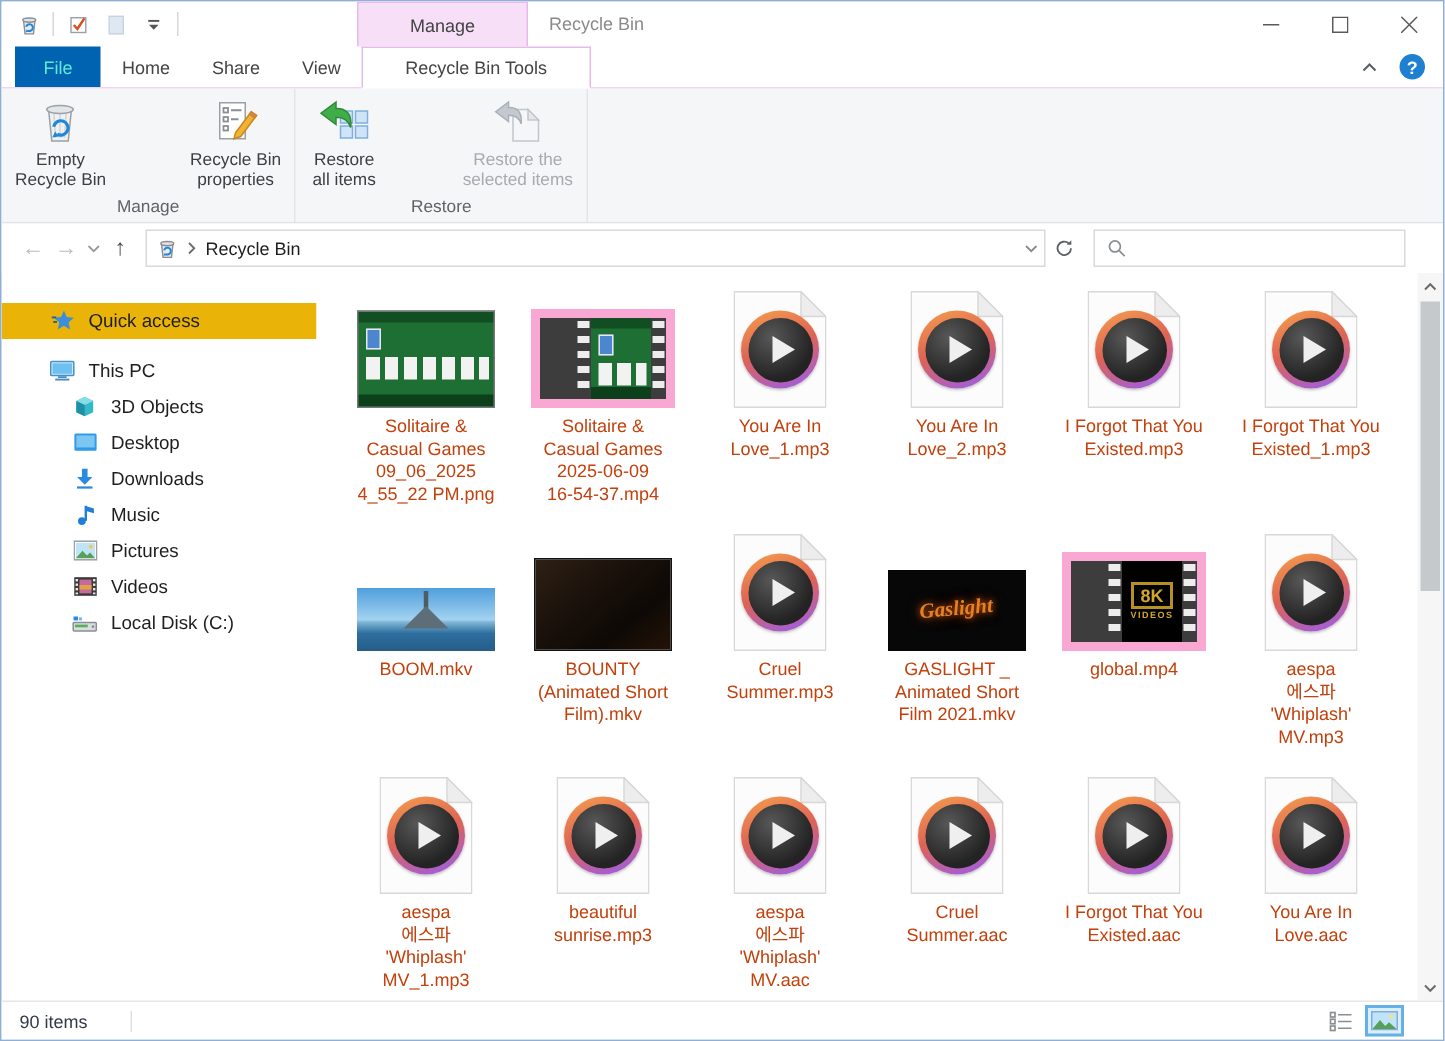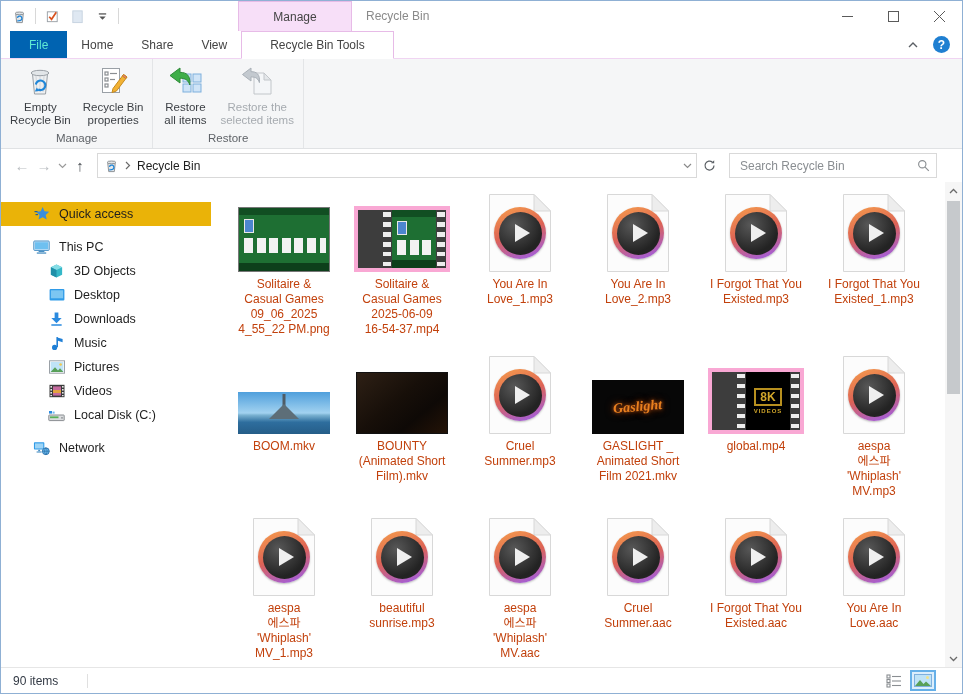--- a/index.html
+++ b/index.html
@@ -40,21 +40,21 @@
   }
   .tabrow-right { margin-left:auto; display:flex; align-items:center; gap:14px; padding-right:12px; }
   .help-circle {
     width:17px; height:17px; border-radius:50%; background:#1f7fd1; color:#fff;
     font-size:12px; font-weight:bold; display:flex; align-items:center; justify-content:center;
   }
 
   
   .ribbon { height:90px; background:#f5f6f7; border-bottom:1px solid #e0e2e4; display:flex; }
   .ribbon-group { display:flex; flex-direction:column; border-right:1px solid #e3e5e7; padding:2px 3px 0 3px; }
-  .rg-buttons { display:flex; flex:1; align-items:flex-start; }
+  .rg-buttons { display:flex; flex:1; align-items:flex-start;gap:44px; }
   .ribbon-btn { display:flex; flex-direction:column; align-items:center; padding:3px 6px 1px 6px; min-width:58px; }
   .ribbon-btn .r-icon { width:34px; height:34px; display:flex; align-items:center; justify-content:center; }
   .ribbon-btn .r-label { margin-top:3px; font-size:11.5px; line-height:13px; text-align:center; color:#3b3f44; white-space:nowrap; }
   .ribbon-btn.disabled .r-label { color:#a6abb0; }
   .rg-caption { text-align:center; font-size:11.5px; color:#5f6368; padding:3px 6px 4px 6px; }
 
   
   .navbar { height:33px; display:flex; align-items:center; background:#fff; padding-left:10px; }
   .nav-btn { width:22px; height:24px; display:flex; align-items:center; justify-content:center; font-size:15px; }
   .nav-btn.dim { color:#b9bdc1; }
@@ -112,21 +112,21 @@
   }
 
   
   .sol-img { position:relative; width:92px; height:65px; background:#1e6f33; border:1px solid #777; overflow:hidden; display:inline-block; }
   .sol-top { position:absolute; top:0; left:0; right:0; height:7px; background:#114e22; }
   .sol-deck { position:absolute; top:11px; left:5px; width:10px; height:14px; background:#4c86cf; border:1px solid #e8e8e8; }
   .sol-cards { position:absolute; top:30px; left:5px; right:3px; height:15px;
     background:repeating-linear-gradient(90deg,#f2f2f2 0 9px, rgba(0,0,0,0) 9px 12.6px); }
   .sol-bottom { position:absolute; bottom:0; left:0; right:0; height:8px; background:#0d3f1b; }
 
-  .film { display:inline-flex; width:96px; height:66px; background:#3d3d3d; border:4px solid #f9a8d4;padding-left:24px; }
+  .film { display:inline-flex; width:96px; height:66px; background:#3d3d3d; border:6px solid #f9a8d4;padding-left:24px; }
   .film-holes { width:8px; margin:2px 1px; flex:none;
     background:repeating-linear-gradient(180deg,#ededed 0 4.5px,#3d3d3d 4.5px 10px); }
   .film-center { flex:1; position:relative; overflow:hidden; background:#1e6f33; }
   .film-center.black { background:#000; display:flex; flex-direction:column; align-items:center; justify-content:center; gap:2px; }
   .k8box { border:2px solid #b8901f; color:#d1a62a; font-weight:bold; font-size:12px; line-height:14px; padding:0 4px; }
   .k8videos { color:#d1a62a; font-weight:bold; font-size:6px; letter-spacing:1px; }
 
   .boom { position:relative; width:92px; height:42px; overflow:hidden; display:inline-block;
     background:linear-gradient(180deg,#4f9fdc 0%,#a2d2f0 50%,#7ab2d2 55%,#2e6e9e 72%,#255d88 100%); }
   .boom-isle { position:absolute; left:50%; bottom:15px; transform:translateX(-50%);
@@ -330,21 +330,20 @@
           </svg>
       </span>
     </div>
     <div class="refresh-btn">
       <svg width="13" height="13" viewBox="0 0 16 16">
           <path d="M13.5 8 A5.5 5.5 0 1 1 11.6 3.9" fill="none" stroke="#5a5f64" stroke-width="1.5"></path>
           <path d="M13.8 1.5 L13.8 5.2 L10.1 5.2 Z" fill="#5a5f64"></path>
         </svg>
     </div>
     <div class="search-box">
-      <input type="text" placeholder="Search Recycle Bin" style="">
       <svg width="13" height="13" viewBox="0 0 16 16" fill="none" stroke="#8a8e92" stroke-width="1.4">
           <circle cx="6.5" cy="6.5" r="4.5"></circle>
           <path d="M10 10 L14.5 14.5"></path>
         </svg>
     </div>
   </div>
 
   <div class="main">
     <div class="sidebar" id="sidebar">
         <div class="side-item selected">
@@ -441,33 +440,20 @@
           <span class="s-icon">
             <svg width="17" height="16" viewBox="0 0 17 16">
               <rect x="1" y="4" width="3" height="2.6" fill="#2a8adf"></rect>
               <rect x="4.6" y="4.6" width="2" height="2" fill="#6db8ef"></rect>
               <rect x="0.8" y="8" width="15.4" height="5.6" rx="0.6" fill="#dadcde" stroke="#8a8e92"></rect>
               <rect x="2" y="9.4" width="8.5" height="1.8" fill="#58b058"></rect>
               <circle cx="14" cy="10.8" r="0.9" fill="#8a8e92"></circle>
             </svg>
           </span>
           <span class="s-label">Local Disk (C:)</span>
-        </div>
-        <div class="side-item gap">
-          <span class="s-icon">
-            <svg width="18" height="15" viewBox="0 0 18 15">
-              <rect x="1" y="1" width="11" height="7.6" rx="0.8" fill="#2f9be8"></rect>
-              <rect x="2.1" y="2.1" width="8.8" height="5.4" fill="#9ed4f5"></rect>
-              <rect x="5.5" y="8.8" width="2" height="1.6" fill="#4a90c4"></rect>
-              <rect x="3.8" y="10.6" width="5.4" height="1.2" fill="#4a90c4"></rect>
-              <circle cx="13.6" cy="10.4" r="3.6" fill="#6dbcf0" stroke="#2a6fa8"></circle>
-              <path d="M10 10.4 H17.2 M13.6 6.8 C11.8 9 11.8 11.8 13.6 14 M13.6 6.8 C15.4 9 15.4 11.8 13.6 14" fill="none" stroke="#2a6fa8" stroke-width="0.8"></path>
-            </svg>
-          </span>
-          <span class="s-label">Network</span>
         </div>
       </div>
     <div class="files">
       <div class="grid" id="grid">
           <div class="cell">
             <span class="icon-box">
               <span class="sol-img">
                 <span class="sol-top"></span>
                 <span class="sol-deck"></span>
                 <span class="sol-cards"></span>

